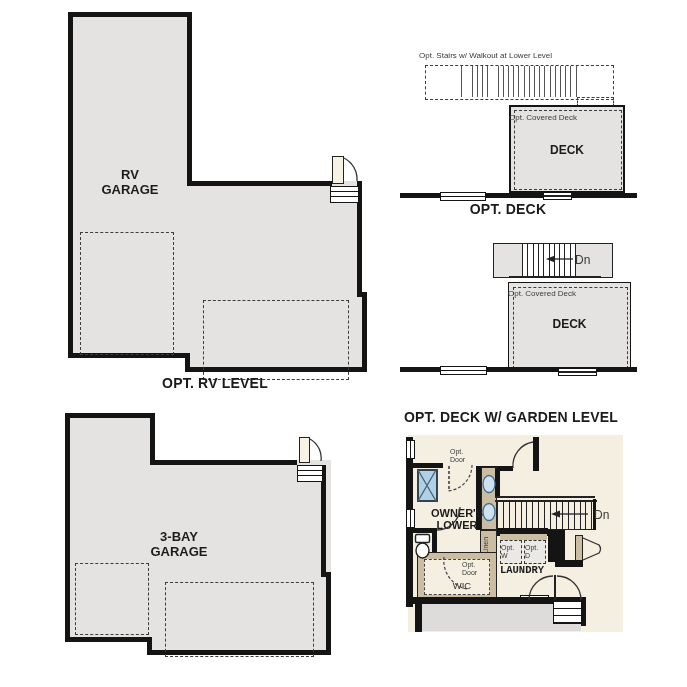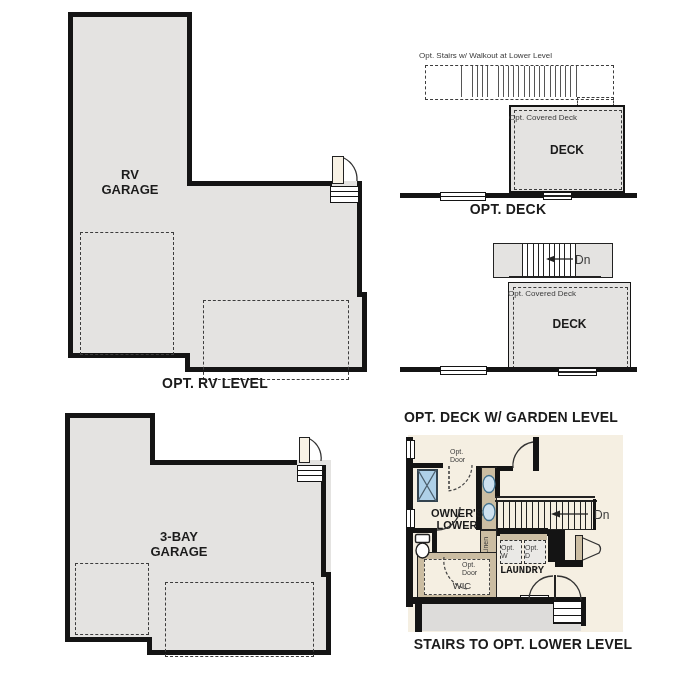--- a/index.html
+++ b/index.html
@@ -148,21 +148,20 @@
     <div class="lbl fs105" style="left:495px;top:565px;width:54px;font-family:Liberation Mono, monospace;">LAUNDRY</div>
     <div class="tan" style="left:575px;top:535px;width:8px;height:27px;"></div>
     <div class="wall" style="left:555px;top:560px;width:28px;height:7px;"></div>
     <div class="window" style="left:520px;top:595px;width:27px;height:6px;"></div>
     <div class="wall" style="left:408px;top:597px;width:178px;height:7px;"></div>
     <div class="wall" style="left:415px;top:598px;width:7px;height:34px;"></div>
     <div style="position:absolute;left:422px;top:604px;width:159px;height:27px;background:#dddcda;"></div>
     <div class="steps3" style="left:553px;top:601px;width:28px;height:21px;"></div>
     <div class="wall" style="left:581px;top:597px;width:5px;height:29px;"></div>
     <div class="sm fs75" style="left:594px;top:509px;width:16px;">Dn</div>
-    <div class="lbl caption" style="left:413px;top:637px;width:220px;">STAIRS TO OPT. LOWER LEVEL</div>
   </div>
 
   <svg class="overlay" width="687" height="687" viewBox="0 0 687 687">
 
     <path d="M344 158 A24 24 0 0 1 357 181" fill="none" stroke="#333" stroke-width="1.3"></path>
     <path d="M310 439 A22 22 0 0 1 321 461" fill="none" stroke="#333" stroke-width="1.3"></path>
     <path d="M513 468 A24 24 0 0 1 533 442" fill="none" stroke="#333" stroke-width="1.3"></path>
     <path d="M460 507 A23 23 0 0 1 437 530" fill="none" stroke="#333" stroke-width="1.3"></path>
     <path d="M472 465 A26 26 0 0 1 447 491" fill="none" stroke="#444" stroke-width="1.2" stroke-dasharray="3 2"></path>
     <path d="M449 466 L449 491" fill="none" stroke="#444" stroke-width="1.6" stroke-dasharray="3 2"></path>

